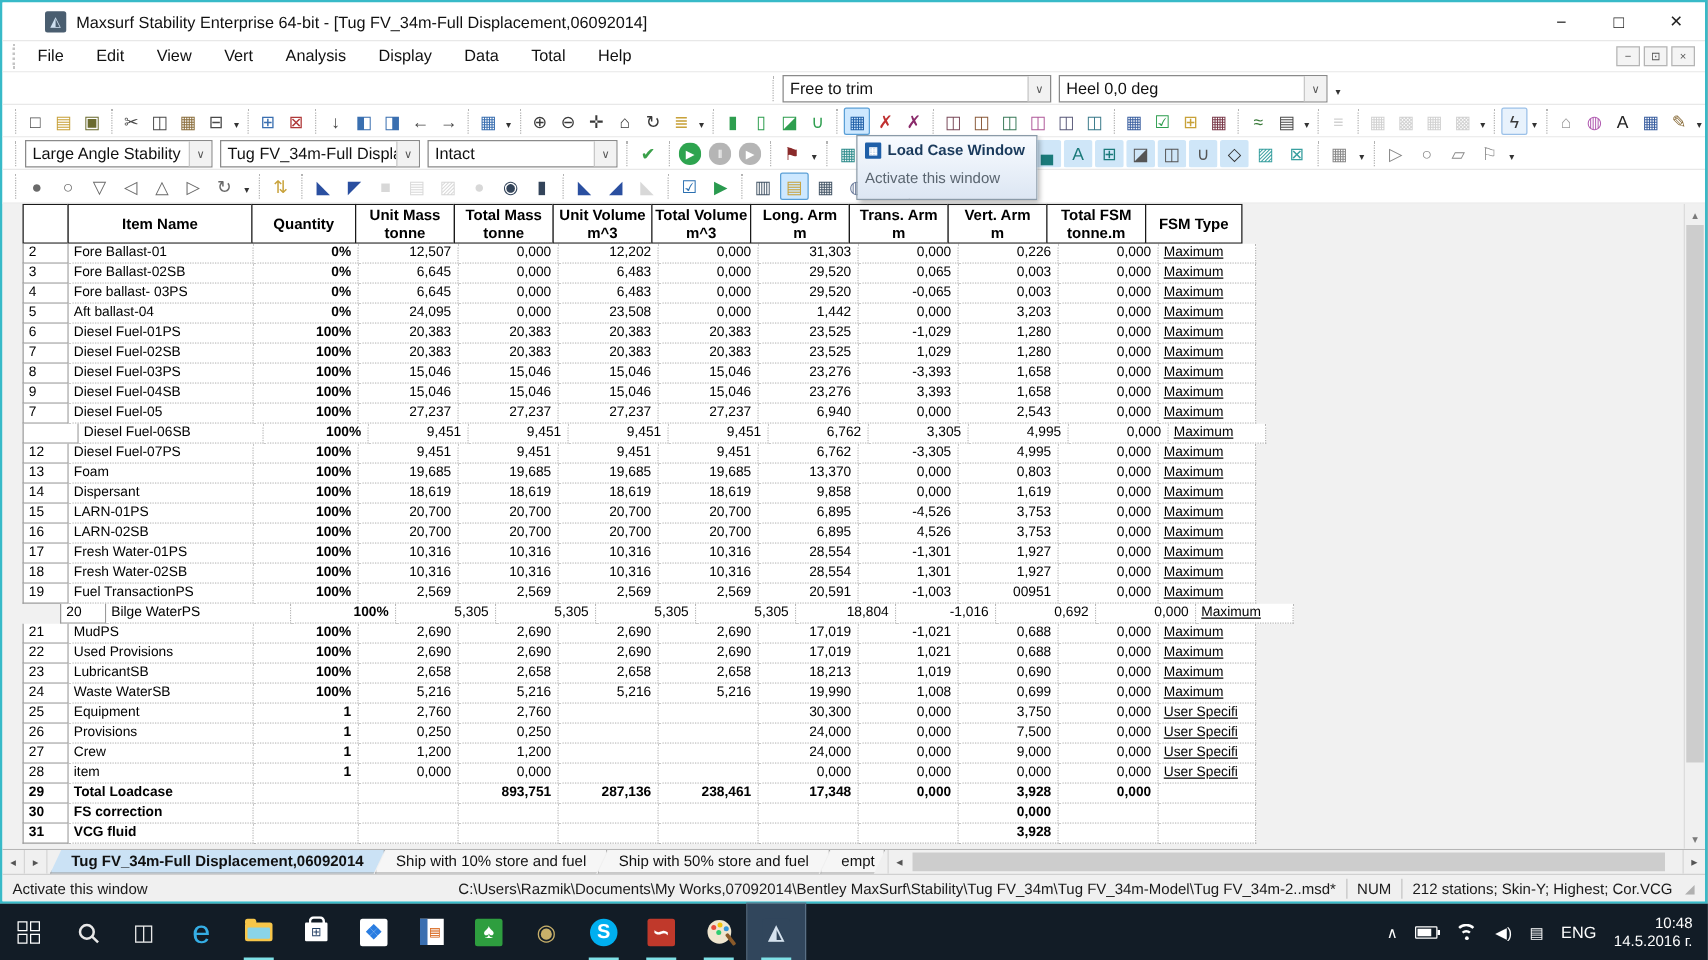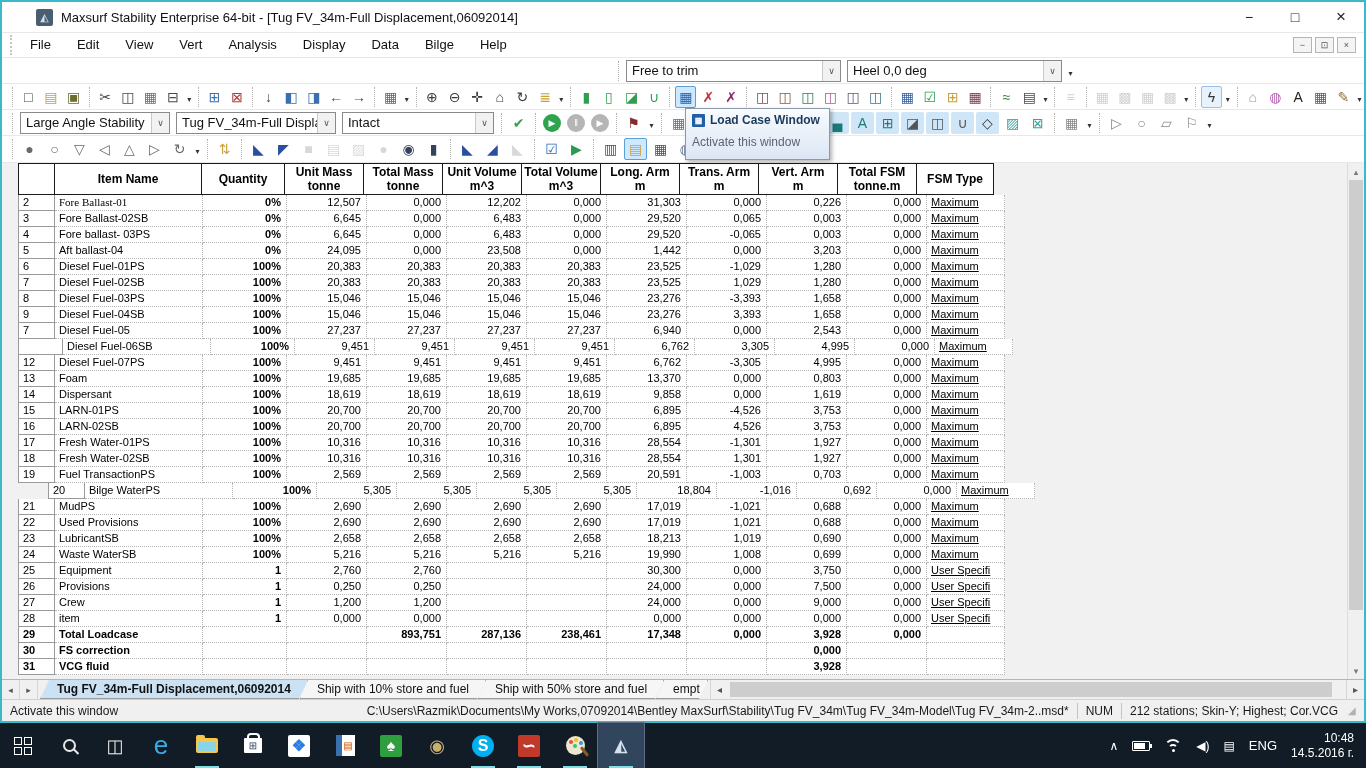--- a/index.html
+++ b/index.html
@@ -172,21 +172,21 @@
   <div class="menubar">
     <div class="handle"></div>
     <div id="menu-items" style="display:flex;">
         <div class="menu-item">File</div>
         <div class="menu-item">Edit</div>
         <div class="menu-item">View</div>
         <div class="menu-item">Vert</div>
         <div class="menu-item">Analysis</div>
         <div class="menu-item">Display</div>
         <div class="menu-item">Data</div>
-        <div class="menu-item">Bilge</div>
+        <div class="menu-item">Total</div>
         <div class="menu-item">Help</div>
       </div>
     <div class="mdi-controls">
       <div class="mdi-btn">−</div>
       <div class="mdi-btn">⊡</div>
       <div class="mdi-btn">×</div>
     </div>
   </div>
 
   <div class="tbrow" id="trimbar">
@@ -408,21 +408,21 @@
           <div class="hcell" style="width: 80px;">
             <span>Total FSM</span>
             <span>tonne.m</span>
           </div>
           <div class="hcell" style="width: 78px;">
             <span>FSM Type</span>
           </div>
         </div>
         <div class="drow">
           <div class="dcell c0" style="width: 37px;">2</div>
-          <div class="dcell c1" style="width: 148px; font-family: Liberation Serif, serif;">Fore Ballast-01</div>
+          <div class="dcell c1" style="width: 148px;">Fore Ballast-01</div>
           <div class="dcell c2" style="width: 84px;">0%</div>
           <div class="dcell c3" style="width: 80px;">12,507</div>
           <div class="dcell c4" style="width: 80px;">0,000</div>
           <div class="dcell c5" style="width: 80px;">12,202</div>
           <div class="dcell c6" style="width: 80px;">0,000</div>
           <div class="dcell c7" style="width: 80px;">31,303</div>
           <div class="dcell c8" style="width: 80px;">0,000</div>
           <div class="dcell c9" style="width: 80px;">0,226</div>
           <div class="dcell c10" style="width: 80px;">0,000</div>
           <div class="dcell c11" style="width: 78px;">Maximum</div>
@@ -654,21 +654,21 @@
         <div class="drow">
           <div class="dcell c0" style="width: 37px;">19</div>
           <div class="dcell c1" style="width: 148px;">Fuel TransactionPS</div>
           <div class="dcell c2" style="width: 84px;">100%</div>
           <div class="dcell c3" style="width: 80px;">2,569</div>
           <div class="dcell c4" style="width: 80px;">2,569</div>
           <div class="dcell c5" style="width: 80px;">2,569</div>
           <div class="dcell c6" style="width: 80px;">2,569</div>
           <div class="dcell c7" style="width: 80px;">20,591</div>
           <div class="dcell c8" style="width: 80px;">-1,003</div>
-          <div class="dcell c9" style="width: 80px;">0,703</div>
+          <div class="dcell c9" style="width: 80px;">00951</div>
           <div class="dcell c10" style="width: 80px;">0,000</div>
           <div class="dcell c11" style="width: 78px;">Maximum</div>
         </div>
         <div class="drow">
           <div class="dcell c0" style="width: 37px; margin-left: 30px;">20</div>
           <div class="dcell c1" style="width: 148px;">Bilge WaterPS</div>
           <div class="dcell c2" style="width: 84px;">100%</div>
           <div class="dcell c3" style="width: 80px;">5,305</div>
           <div class="dcell c4" style="width: 80px;">5,305</div>
           <div class="dcell c5" style="width: 80px;">5,305</div>

